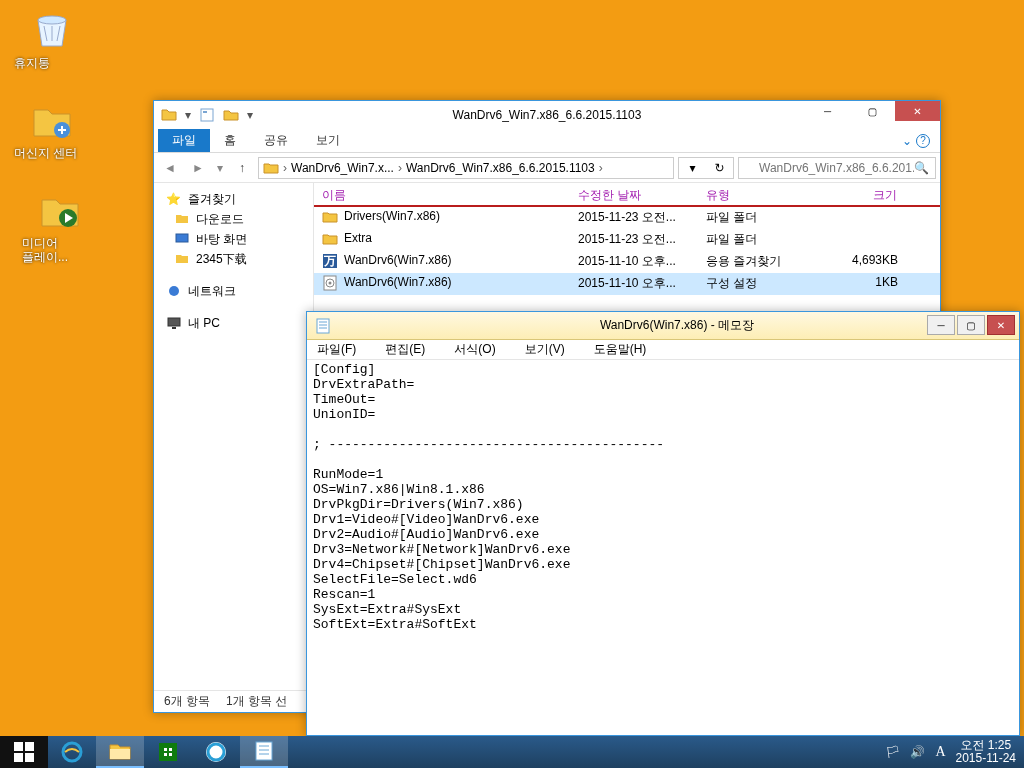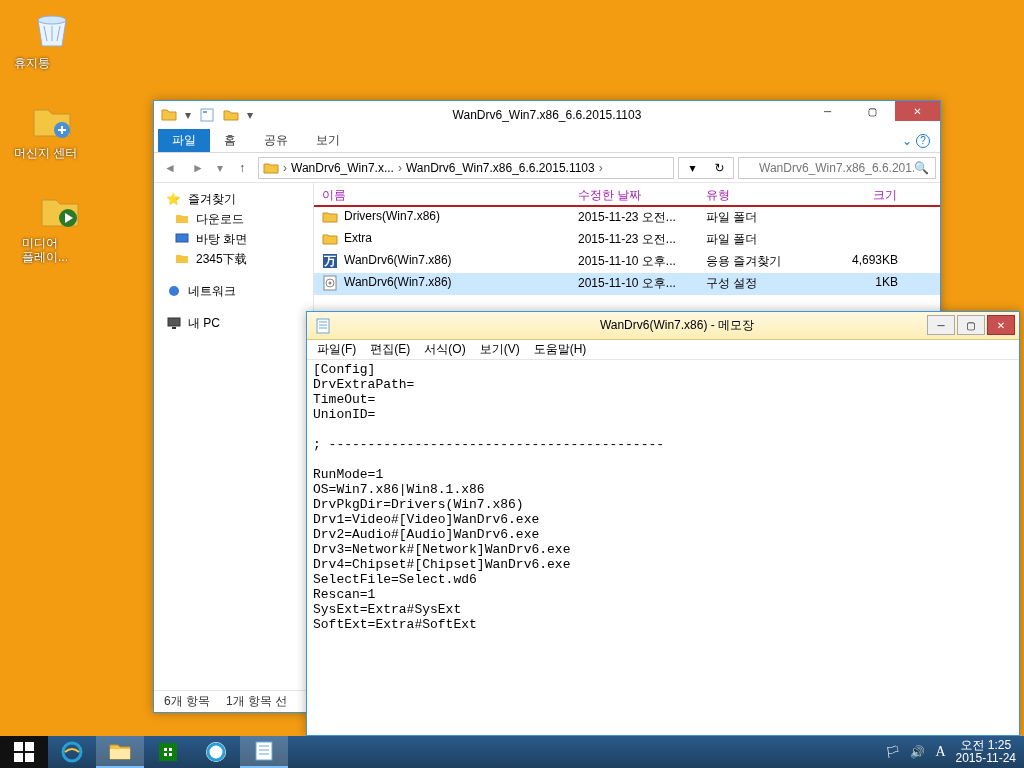--- a/index.html
+++ b/index.html
@@ -41,21 +41,21 @@
 .fl-row{display:flex;height:22px;align-items:flex-start;cursor:pointer}
 .fl-row.sel{background:#cce8ff}
 .fl-cell{padding:2px 8px;overflow:hidden;white-space:nowrap;text-overflow:ellipsis}
 .fl-ico{width:16px;height:16px;display:inline-flex;align-items:center;justify-content:center;margin-right:6px;vertical-align:middle}
 .status{height:22px;border-top:1px solid #e5e5e5;display:flex;align-items:center;padding:0 10px;gap:16px;font-size:12px;color:#333}
 
 .notepad .titlebar{background:linear-gradient(#fff8e1,#fdeeb5);height:28px;border-bottom:1px solid #d9c678}
 .notepad .win-controls div{width:28px;height:20px}
 .notepad .win-controls{top:3px;right:4px;gap:2px}
 .notepad .win-controls div{border:1px solid #aaa;background:#f0f0f0}
-.np-menu{height:20px;display:flex;align-items:center;padding:0 4px;gap:2px;background:#fff;border-bottom:1px solid #e5e5e5}
+.np-menu{height:20px;display:flex;align-items:center;padding:0 4px;gap:17px;background:#fff;border-bottom:1px solid #e5e5e5}
 .np-menu-item{padding:2px 6px;cursor:pointer}
 .np-body{padding:2px 6px;font-family:"Consolas","Courier New",monospace;font-size:13px;line-height:15px;white-space:pre;color:#000}
 
 .taskbar{position:absolute;bottom:0;left:0;right:0;height:32px;background:linear-gradient(#2a5a8a,#1e4060);display:flex;align-items:stretch}
 .start{width:48px;background:#111;display:flex;align-items:center;justify-content:center;cursor:pointer}
 .task-btn{width:48px;display:flex;align-items:center;justify-content:center;cursor:pointer}
 .task-btn.active{background:rgba(255,255,255,.2);border-bottom:2px solid #7abfff}
 .tray{margin-left:auto;display:flex;align-items:center;padding:0 8px;color:#fff;gap:10px;font-size:11px}
 .tray-time{text-align:center;line-height:13px}
 

